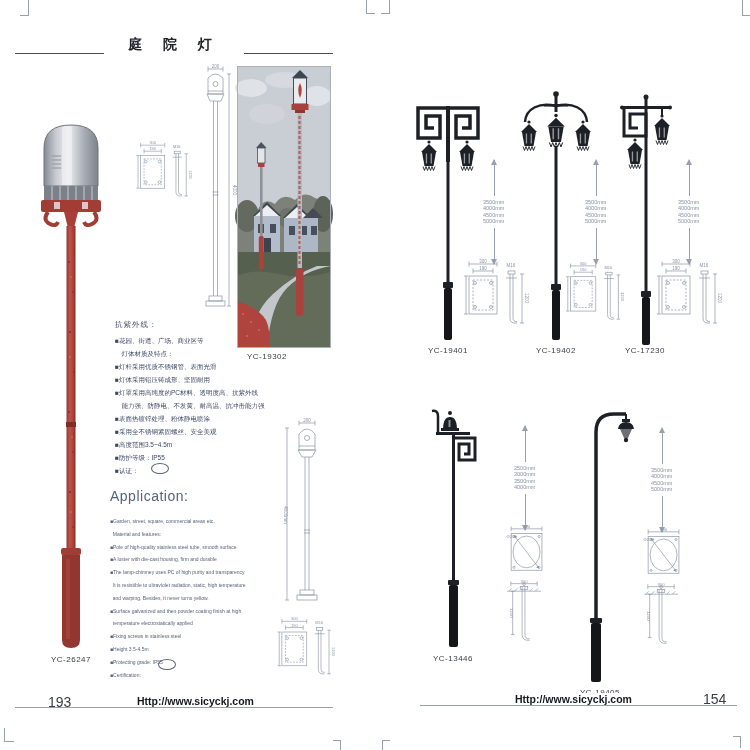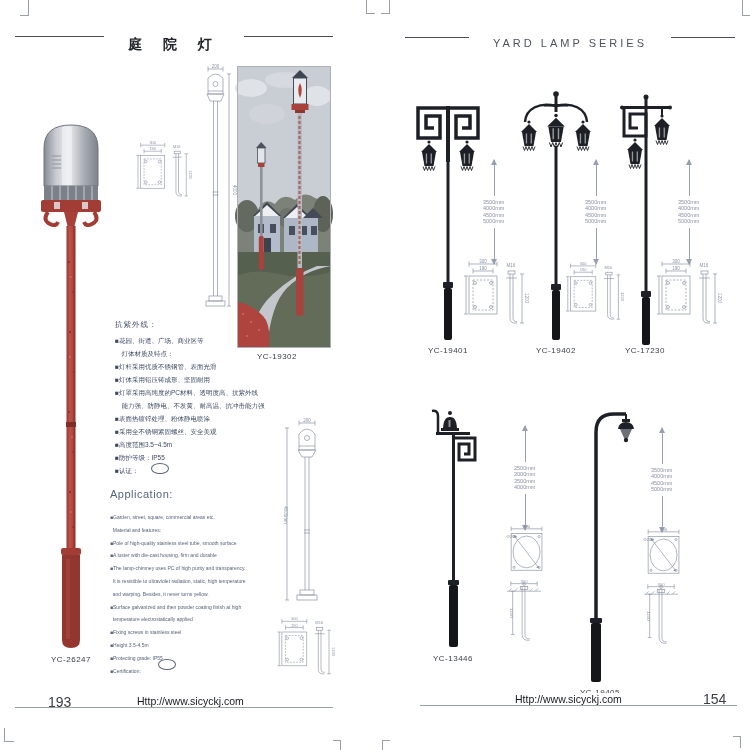--- a/index.html
+++ b/index.html
@@ -1,50 +1,50 @@
 <!DOCTYPE html>
 <html><head>
 <meta charset="utf-8">
 <style>
   html,body{margin:0;padding:0;background:#fff}
   #root{position:relative;width:750px;height:750px;background:#ffffff;overflow:hidden;
         font-family:"Liberation Sans", sans-serif;color:#2e3138}
 
   
-  .hdr{position:absolute;display:flex;align-items:flex-start;gap:24px}
+  .hdr{position:absolute;display:flex;align-items:flex-end;gap:24px}
   .hdr .rule{flex:1;height:1px;background:#4a4d55}
   .hdr-cn{font-family:"DejaVu Serif", serif;font-weight:bold;font-size:14px;letter-spacing:8px;color:#23262c}
   .hdr-en{font-size:11px;letter-spacing:3px;color:#4e525c}
 
   
   .plabel{position:absolute;font-size:8px;color:#3c4048;text-align:center;letter-spacing:.5px}
 
   
   .cnblock{position:absolute;left:115px;top:320px;width:150px;color:#3d4964}
   .cnblock .ttl{font-size:7.5px;margin-bottom:4px;letter-spacing:1px}
   .cnblock .tline{font-size:6.5px;line-height:13px;white-space:pre}
   .enblock{position:absolute;left:110px;top:488px;width:195px;color:#57637c}
-  .enblock .ttl{font-size:11px;margin-bottom:11px;letter-spacing:.5px}
+  .enblock .ttl{font-size:14px;margin-bottom:11px;letter-spacing:.5px}
   .enblock .tline{font-size:5px;line-height:12.8px;white-space:pre}
   .cert-oval{position:absolute;width:16px;height:9px;border:1px solid #5a6478;border-radius:50%}
 
   
   .hstack{position:absolute;width:34px;display:flex;flex-direction:column;align-items:center;color:#8a92a4}
   .hvals{font-size:6px;line-height:7px;text-align:center;margin:2px 0;transform:scale(.92)}
   .hvals span{display:block}
   .arr{width:1px;height:36px;background:#98a0b0;position:relative}
   .arr.up::before{content:"";position:absolute;left:-2.5px;top:-1px;border-left:3px solid transparent;
      border-right:3px solid transparent;border-bottom:6px solid #98a0b0}
   .arr.down::after{content:"";position:absolute;left:-2.5px;bottom:-1px;border-left:3px solid transparent;
      border-right:3px solid transparent;border-top:6px solid #98a0b0}
 
   
   .pgline{position:absolute;height:1px;background:#9aa0a8}
   .pgnum{position:absolute;font-size:14px;color:#3a3d44;z-index:6}
-  .url{position:absolute;font-size:10.5px;font-weight:normal;color:#16181d;background:#fff;padding:0 5px;z-index:6}
+  .url{position:absolute;font-size:10.5px;font-weight:bold;color:#16181d;background:#fff;padding:0 5px;z-index:6}
 
   
   .watermark{position:absolute;left:283px;top:698px;z-index:5;font-size:31px;font-weight:bold;letter-spacing:1px;
      color:#ffffff;-webkit-text-stroke:1.1px #868d98;text-shadow:0 0 1px #b9bec7;white-space:nowrap;
      font-family:"DejaVu Sans", sans-serif}
 
   
   .ck{position:absolute;background:#9aa0a8}
 
   svg{position:absolute;overflow:visible}
@@ -260,21 +260,21 @@
       <rect x="56.5" y="12" width="13" height="26" fill="#e9ebef" stroke="#454b57" stroke-width="1"></rect>
       <path d="M63,17 q3.5,7 0,15 q-3.5,-8 0,-15" fill="#ae443d"></path>
       <rect x="54.5" y="38" width="17" height="6" fill="#a8423c"></rect>
       <rect x="58" y="44" width="10" height="3" fill="#8d3730"></rect>
       <rect x="60.5" y="47" width="4.5" height="155" fill="#b7bbc2"></rect>
       <path d="M62.5,50 v150" stroke="#a8423c" stroke-width="2.2" stroke-dasharray="3 2" opacity="0.7" fill="none"></path>
       <rect x="59" y="202" width="7.5" height="48" rx="3" fill="#a8423c"></rect>
     </g>
     <rect x="0.5" y="0.5" width="93" height="281" fill="none" stroke="#aab0b8" stroke-width="1"></rect>
   </svg>
-  <div class="plabel" style="left:237px;top:352px;width:60px;text-align:right">YC-19302</div>
+  <div class="plabel" style="left:237px;top:352px;width:60px;text-align:center">YC-19302</div>
 
   <div class="cnblock">
     <div class="ttl">抗紫外线：</div>
     <div>
         <div class="tline">■花园、街道、广场、商业区等</div>
         <div class="tline">　灯体材质及特点：</div>
         <div class="tline">■灯杆采用优质不锈钢管、表面光滑</div>
         <div class="tline">■灯体采用铝压铸成形、坚固耐用</div>
         <div class="tline">■灯罩采用高纯度的PC材料、透明度高、抗紫外线</div>
         <div class="tline">　能力强、防静电、不发黄、耐高温、抗冲击能力强</div>
@@ -324,25 +324,20 @@
     <text transform="translate(5,95) rotate(90)" font-size="4.5" text-anchor="middle" fill="#8a92a4" stroke="none">4000mm</text>
   </svg>
   <svg style="left:276px;top:616px" width="58" height="64" viewBox="0 0 62 72">
       <use href="#platebolt"></use>
     </svg>
 
   <div class="pgline" style="left:15px;top:707px;width:318px"></div>
   <div class="pgnum" style="left:48px;top:694px">193</div>
   <div class="url" style="left:132px;top:695px">Http://www.sicyckj.com</div>
 
-  <div class="hdr" style="left:405px;top:37px;width:330px">
-    <div class="rule"></div>
-    <div class="hdr-en">YARD LAMP SERIES</div>
-    <div class="rule"></div>
-  </div>
 
   <svg style="left:410px;top:96px" width="76" height="250" viewBox="0 0 76 250">
     <rect x="36" y="10" width="4" height="56" fill="#1d2026"></rect>
     <path d="M38,12 H8 V42 H30 V20 H16 V32 H24" fill="none" stroke="#1d2026" stroke-width="3.5"></path>
     <path d="M38,12 H68 V42 H46 V20 H60 V32 H52" fill="none" stroke="#1d2026" stroke-width="3.5"></path>
     <use href="#lantern" transform="translate(19,50)"></use>
     <use href="#lantern" transform="translate(57,50)"></use>
     <rect x="36.5" y="66" width="3" height="122" fill="#1d2026"></rect>
     <rect x="33" y="186" width="10" height="6" rx="1" fill="#1d2026"></rect>
     <rect x="34" y="192" width="8" height="52" rx="2" fill="#14161a"></rect>

